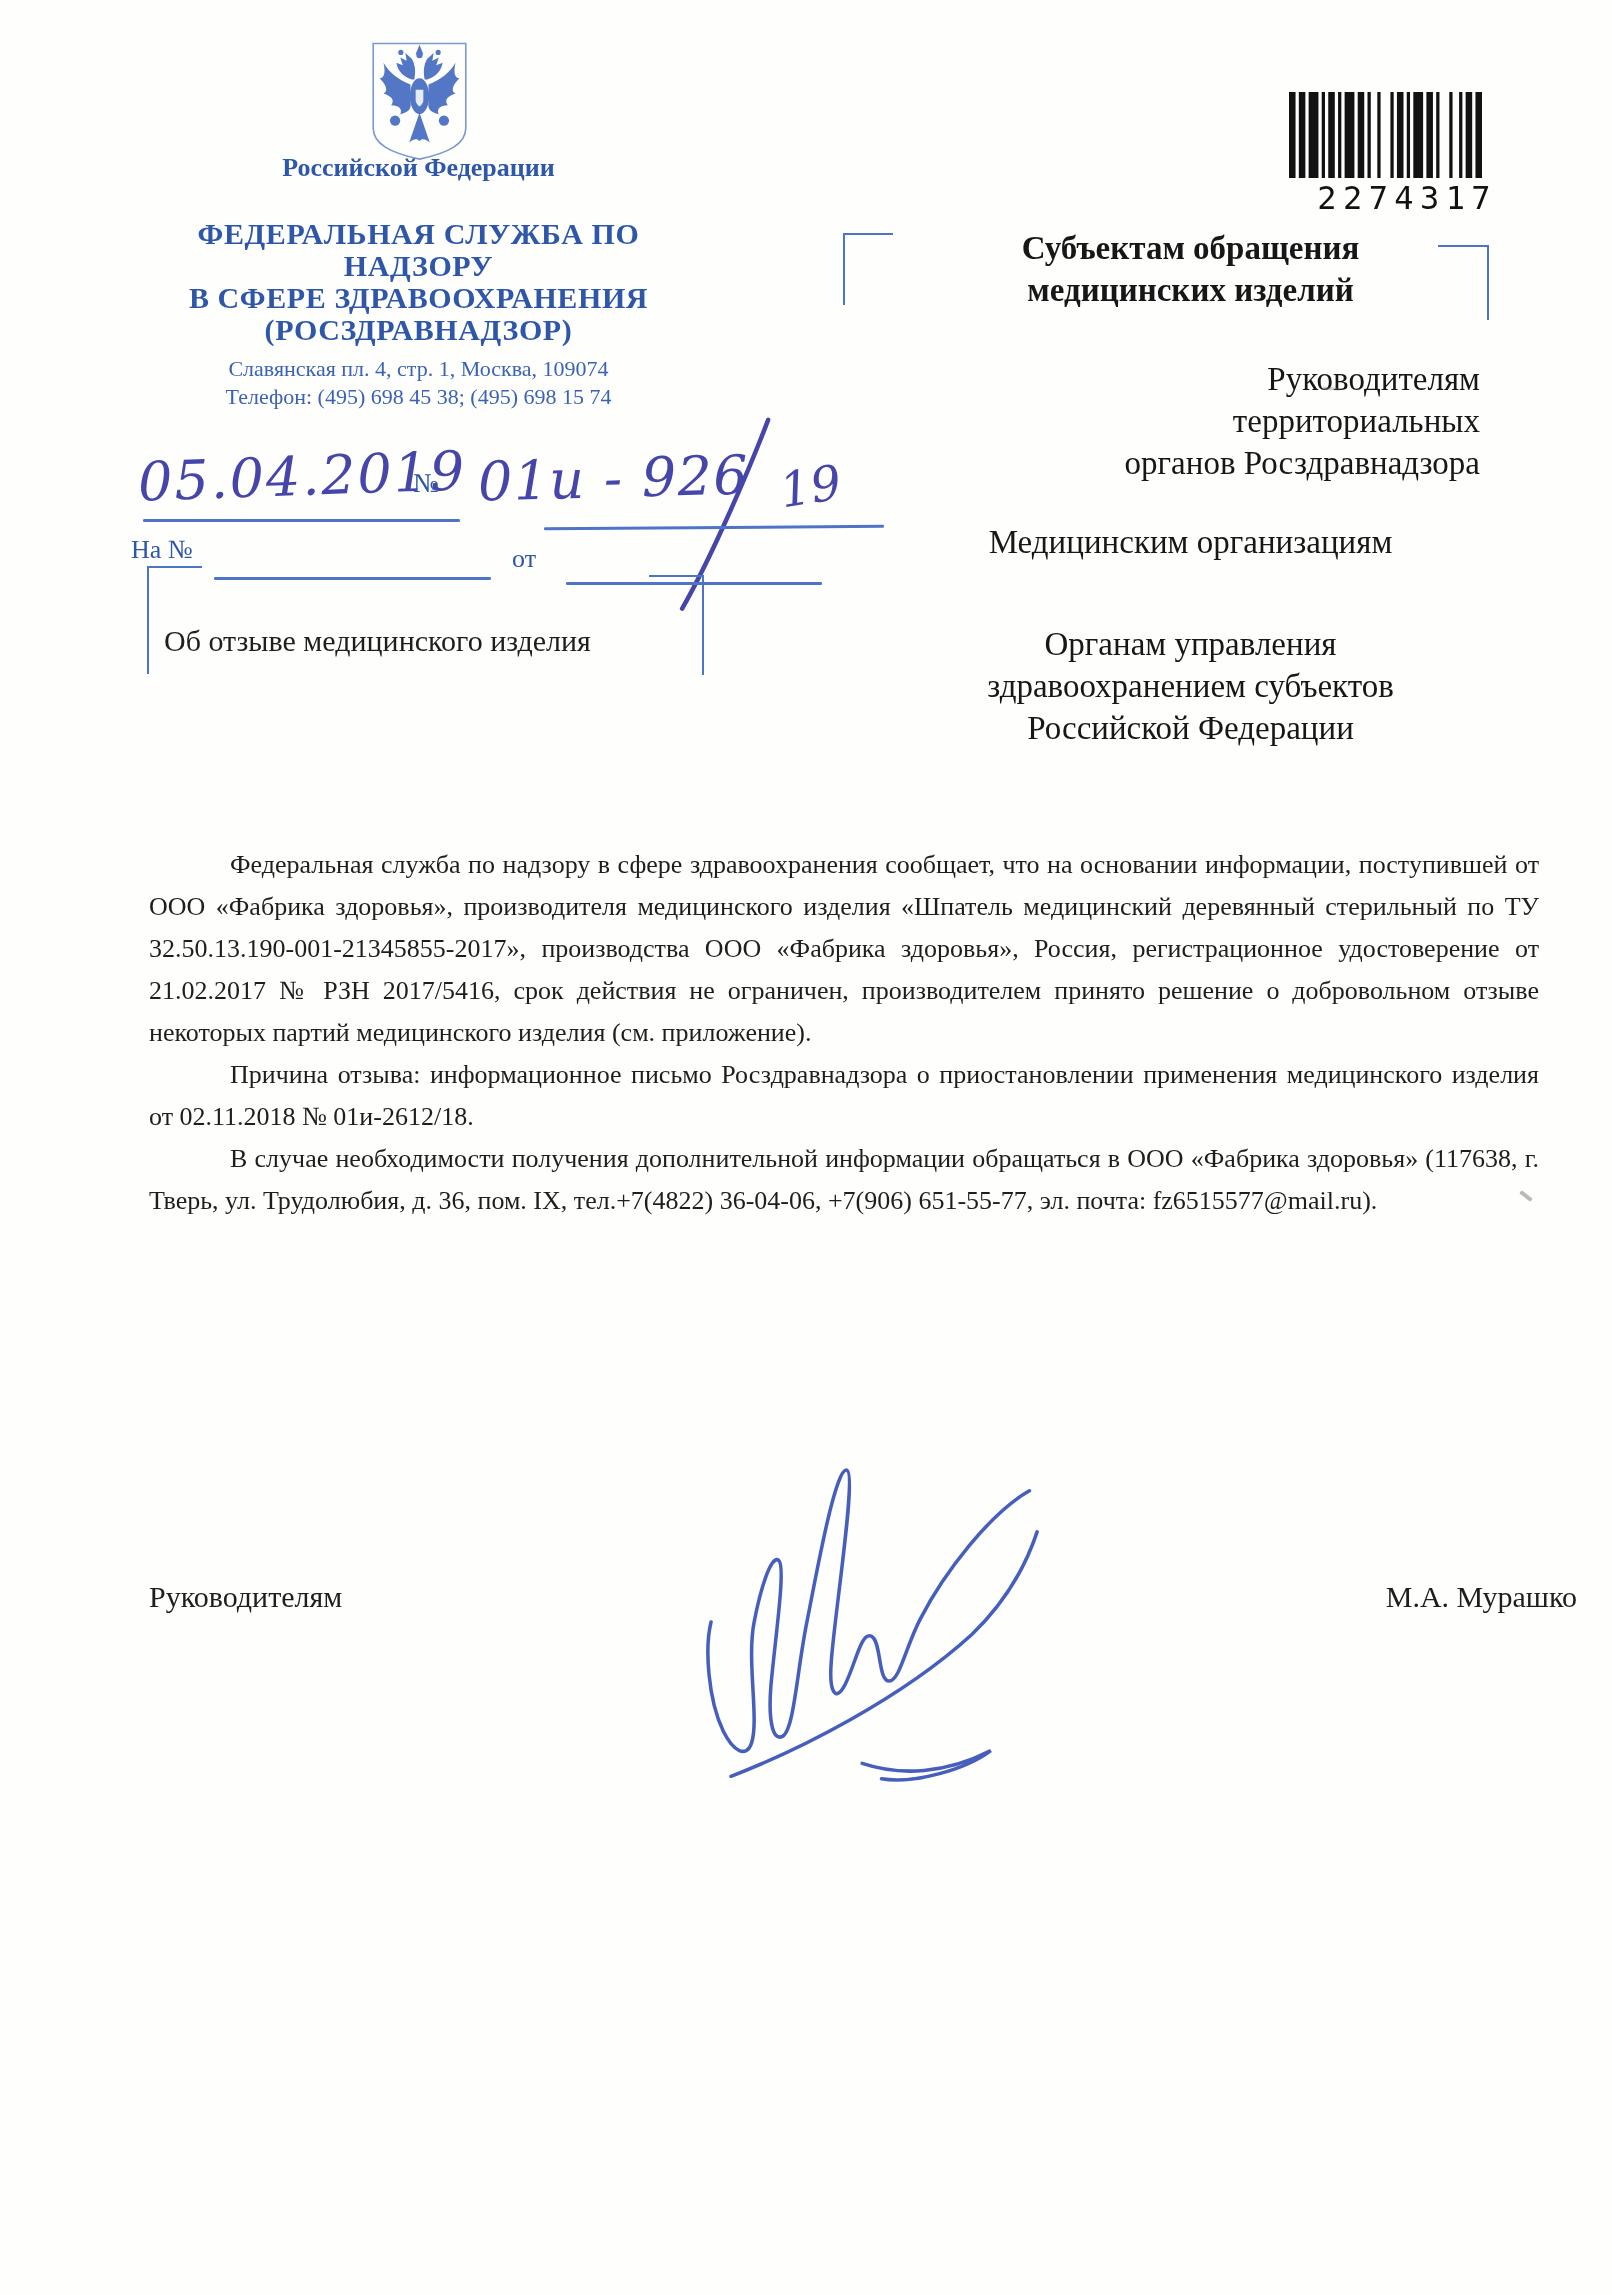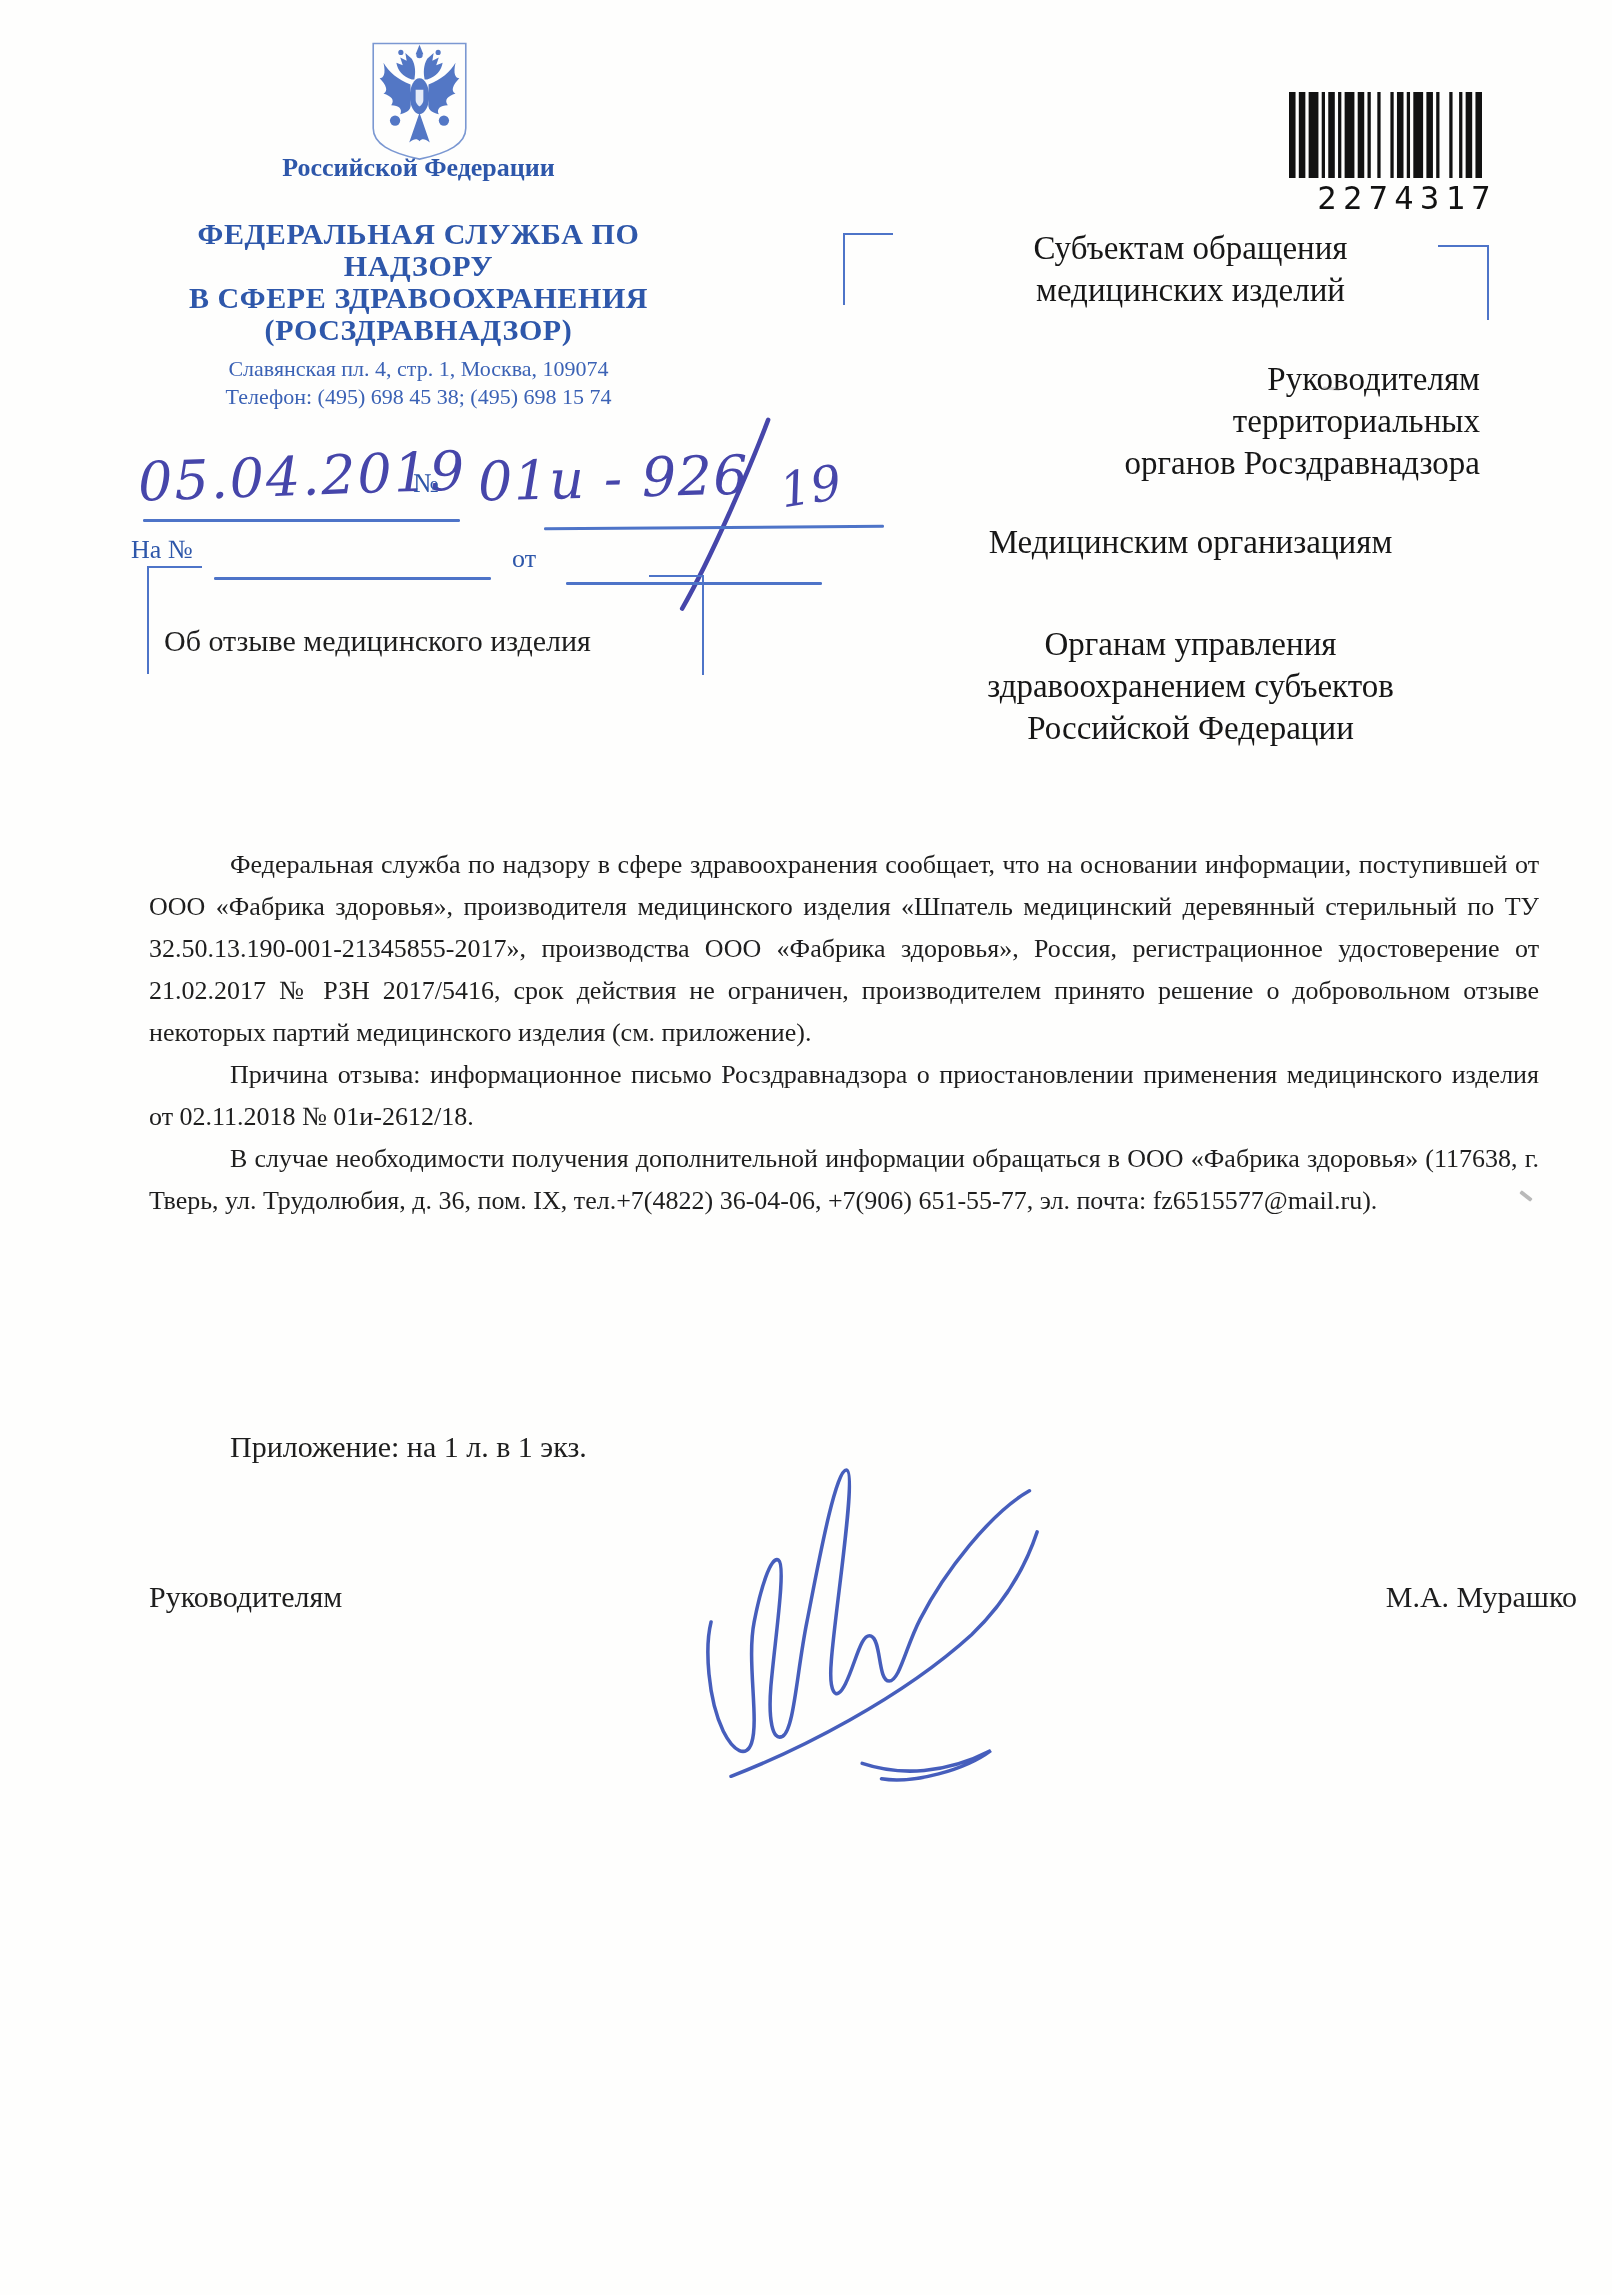--- a/index.html
+++ b/index.html
@@ -52,21 +52,21 @@
   .subject{position:absolute;left:164px;top:624px;font-size:30px;}
 
   
   .barcode-bars{position:absolute;left:1289px;top:92px;width:193px;height:86px;fill:var(--barcode-black);}
   .barcode-number{position:absolute;left:1274px;top:179px;width:223px;text-align:right;
     font-family:"DejaVu Sans Mono",monospace;font-size:32px;letter-spacing:6.4px;color:var(--barcode-black);}
 
   
   .recipients{position:absolute;left:901px;top:227px;width:579px;text-align:center;
     font-size:33px;line-height:42px;color:#171717;}
-  .rec-group-1{margin-bottom:47px;}
+  .rec-group-1{margin-bottom:47px;font-weight:bold;}
   .rec-group-2{margin-bottom:37px;text-align:right;}
   .rec-group-3{margin-bottom:60px;}
 
   
   .body-text{position:absolute;left:149px;top:844px;width:1390px;font-size:26px;line-height:42px;
     text-align:justify;color:var(--text);}
   .body-text p{text-indent:81px;margin:0;}
   .attachment{position:absolute;left:149px;top:1430px;width:1390px;font-size:30px;text-indent:81px;}
 
   
@@ -180,21 +180,20 @@
       <div>здравоохранением субъектов</div>
       <div>Российской Федерации</div>
     </div>
   </div>
 
   <div class="body-text">
     <p>Федеральная служба по надзору в сфере здравоохранения сообщает, что на основании информации, поступившей от ООО «Фабрика здоровья», производителя медицинского изделия «Шпатель медицинский деревянный стерильный по ТУ 32.50.13.190-001-21345855-2017», производства ООО «Фабрика здоровья», Россия, регистрационное удостоверение от 21.02.2017 № РЗН 2017/5416, срок действия не ограничен, производителем принято решение о добровольном отзыве некоторых партий медицинского изделия (см. приложение).</p>
     <p>Причина отзыва: информационное письмо Росздравнадзора о приостановлении применения медицинского изделия от 02.11.2018 № 01и-2612/18.</p>
     <p>В случае необходимости получения дополнительной информации обращаться в ООО «Фабрика здоровья» (117638, г. Тверь, ул. Трудолюбия, д. 36, пом. IX, тел.+7(4822) 36-04-06, +7(906) 651-55-77, эл. почта: fz6515577@mail.ru).</p>
   </div>
-  <div class="attachment">Приложение: на 1 л. в 1 экз.</div>
 
   <div class="sig-title">Руководителям</div>
   <svg class="sig-svg" viewBox="0 0 660 580" aria-hidden="true">
     <path d="M65 300 C55 340 60 420 84 470 C100 502 120 512 128 488 C140 452 120 360 132 300 C142 248 158 196 170 204 C182 212 164 330 158 400 C154 450 160 486 176 478 C194 468 198 380 214 300 C228 230 258 60 276 64 C292 68 258 280 252 360 C248 408 258 428 274 396 C290 364 298 316 314 322 C330 328 324 392 342 392 C358 392 368 338 390 296 C428 222 500 130 560 96"></path>
     <path d="M96 540 C200 500 360 420 470 320 C520 272 552 220 572 160"></path>
     <path d="M300 520 C360 540 430 536 500 500 C460 530 380 552 330 544"></path>
   </svg>
   <div class="sig-name">М.А. Мурашко</div>
 
   <div class="speck speck-1"></div>

